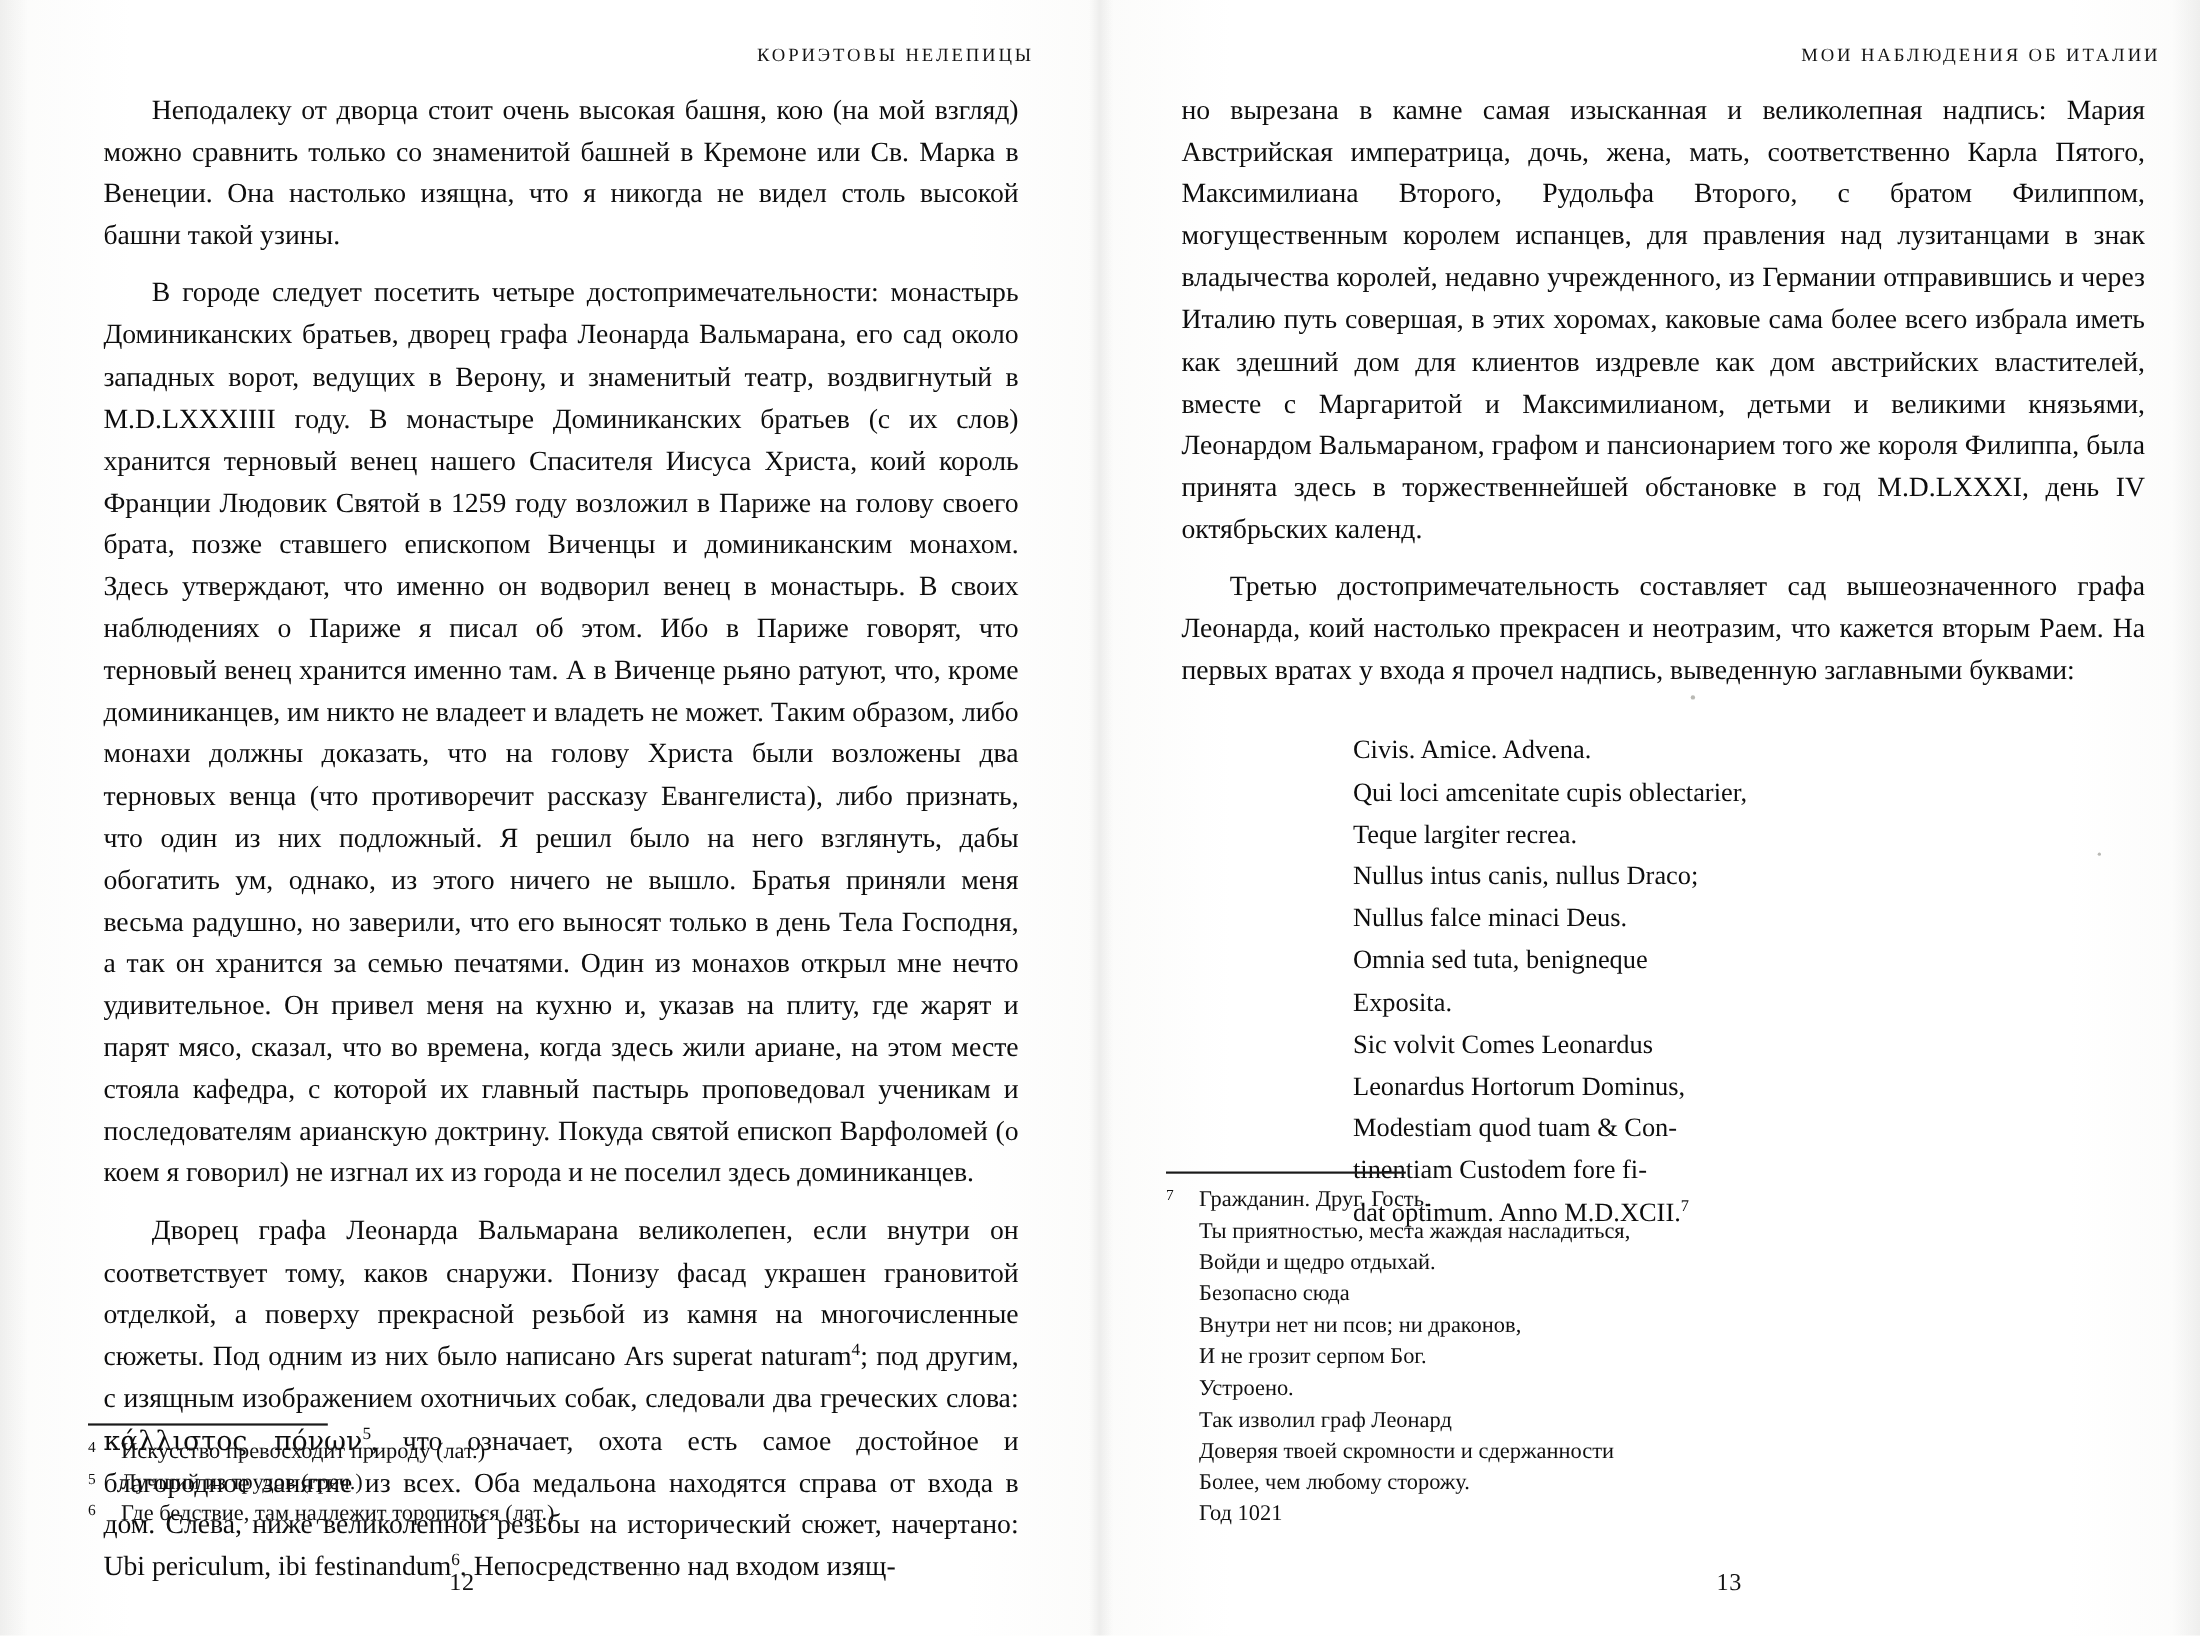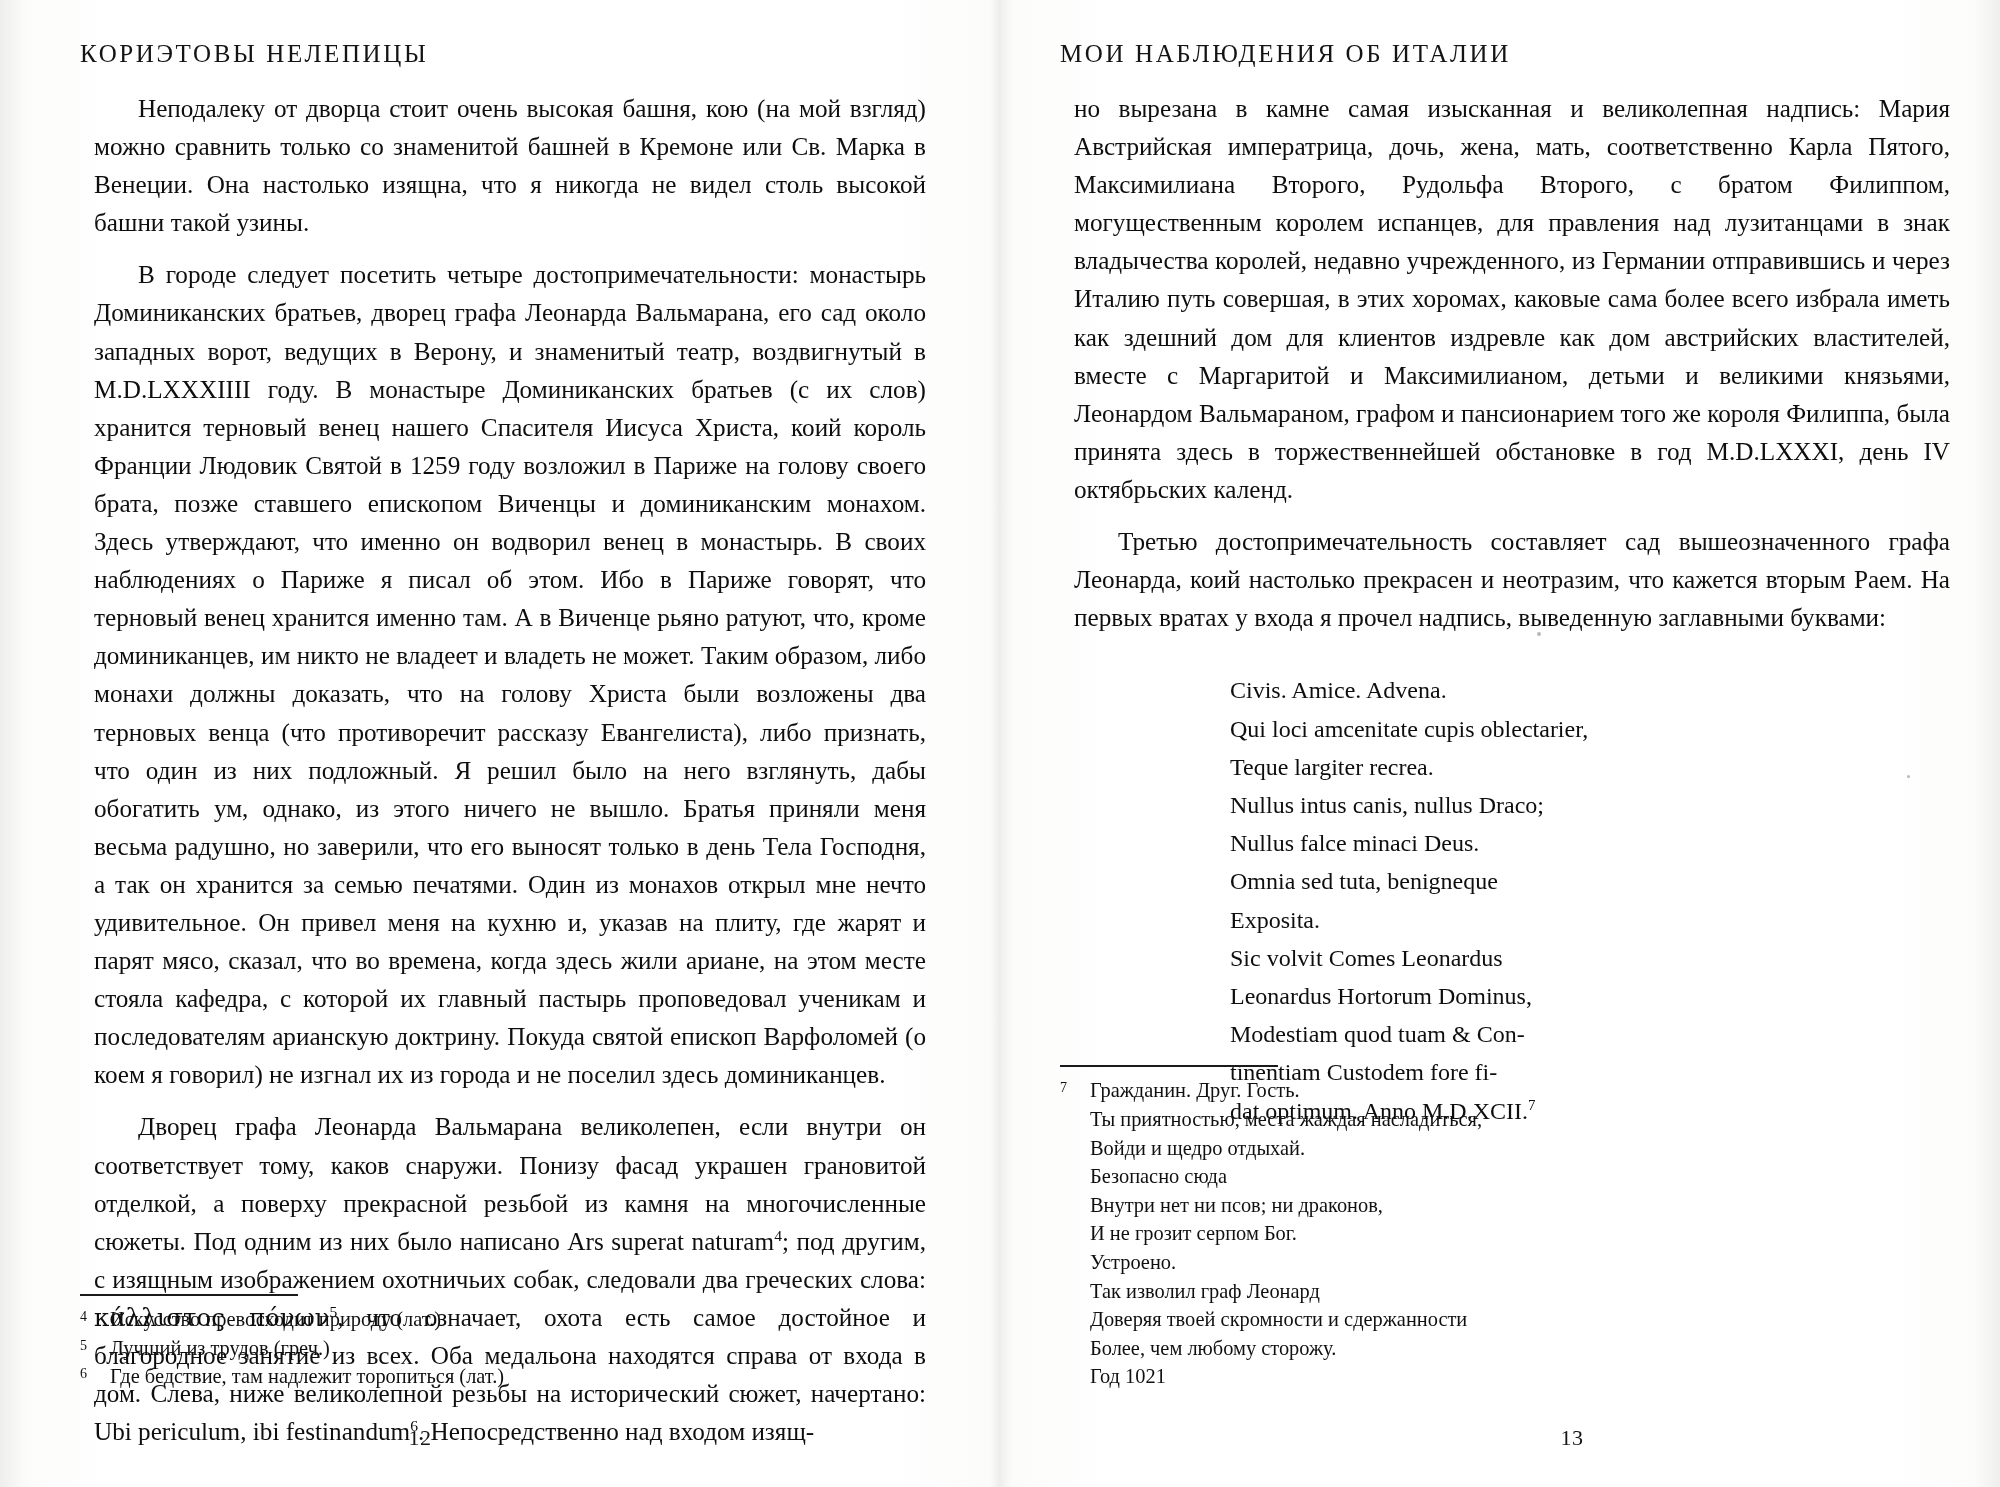--- a/index.html
+++ b/index.html
@@ -50,22 +50,22 @@
     pointer-events: none;
   }
   .edge-shade-right {
     position: absolute; top: 0; right: 0; width: 26px; height: 1487px;
     background: linear-gradient(270deg, rgba(0,0,0,0.05), rgba(0,0,0,0));
     pointer-events: none;
   }
 
   
   .running-head {
-    text-align: left;
-    font-size: 25px;
+    text-align: right;
+    font-size: 17px;
     letter-spacing: 2.6px;
     text-transform: uppercase;
     margin: 40px 0 0 0;
     font-family: "Liberation Serif", "DejaVu Serif", serif;
     color: #141414;
     white-space: nowrap;
   }
 
   
   .body-block {

